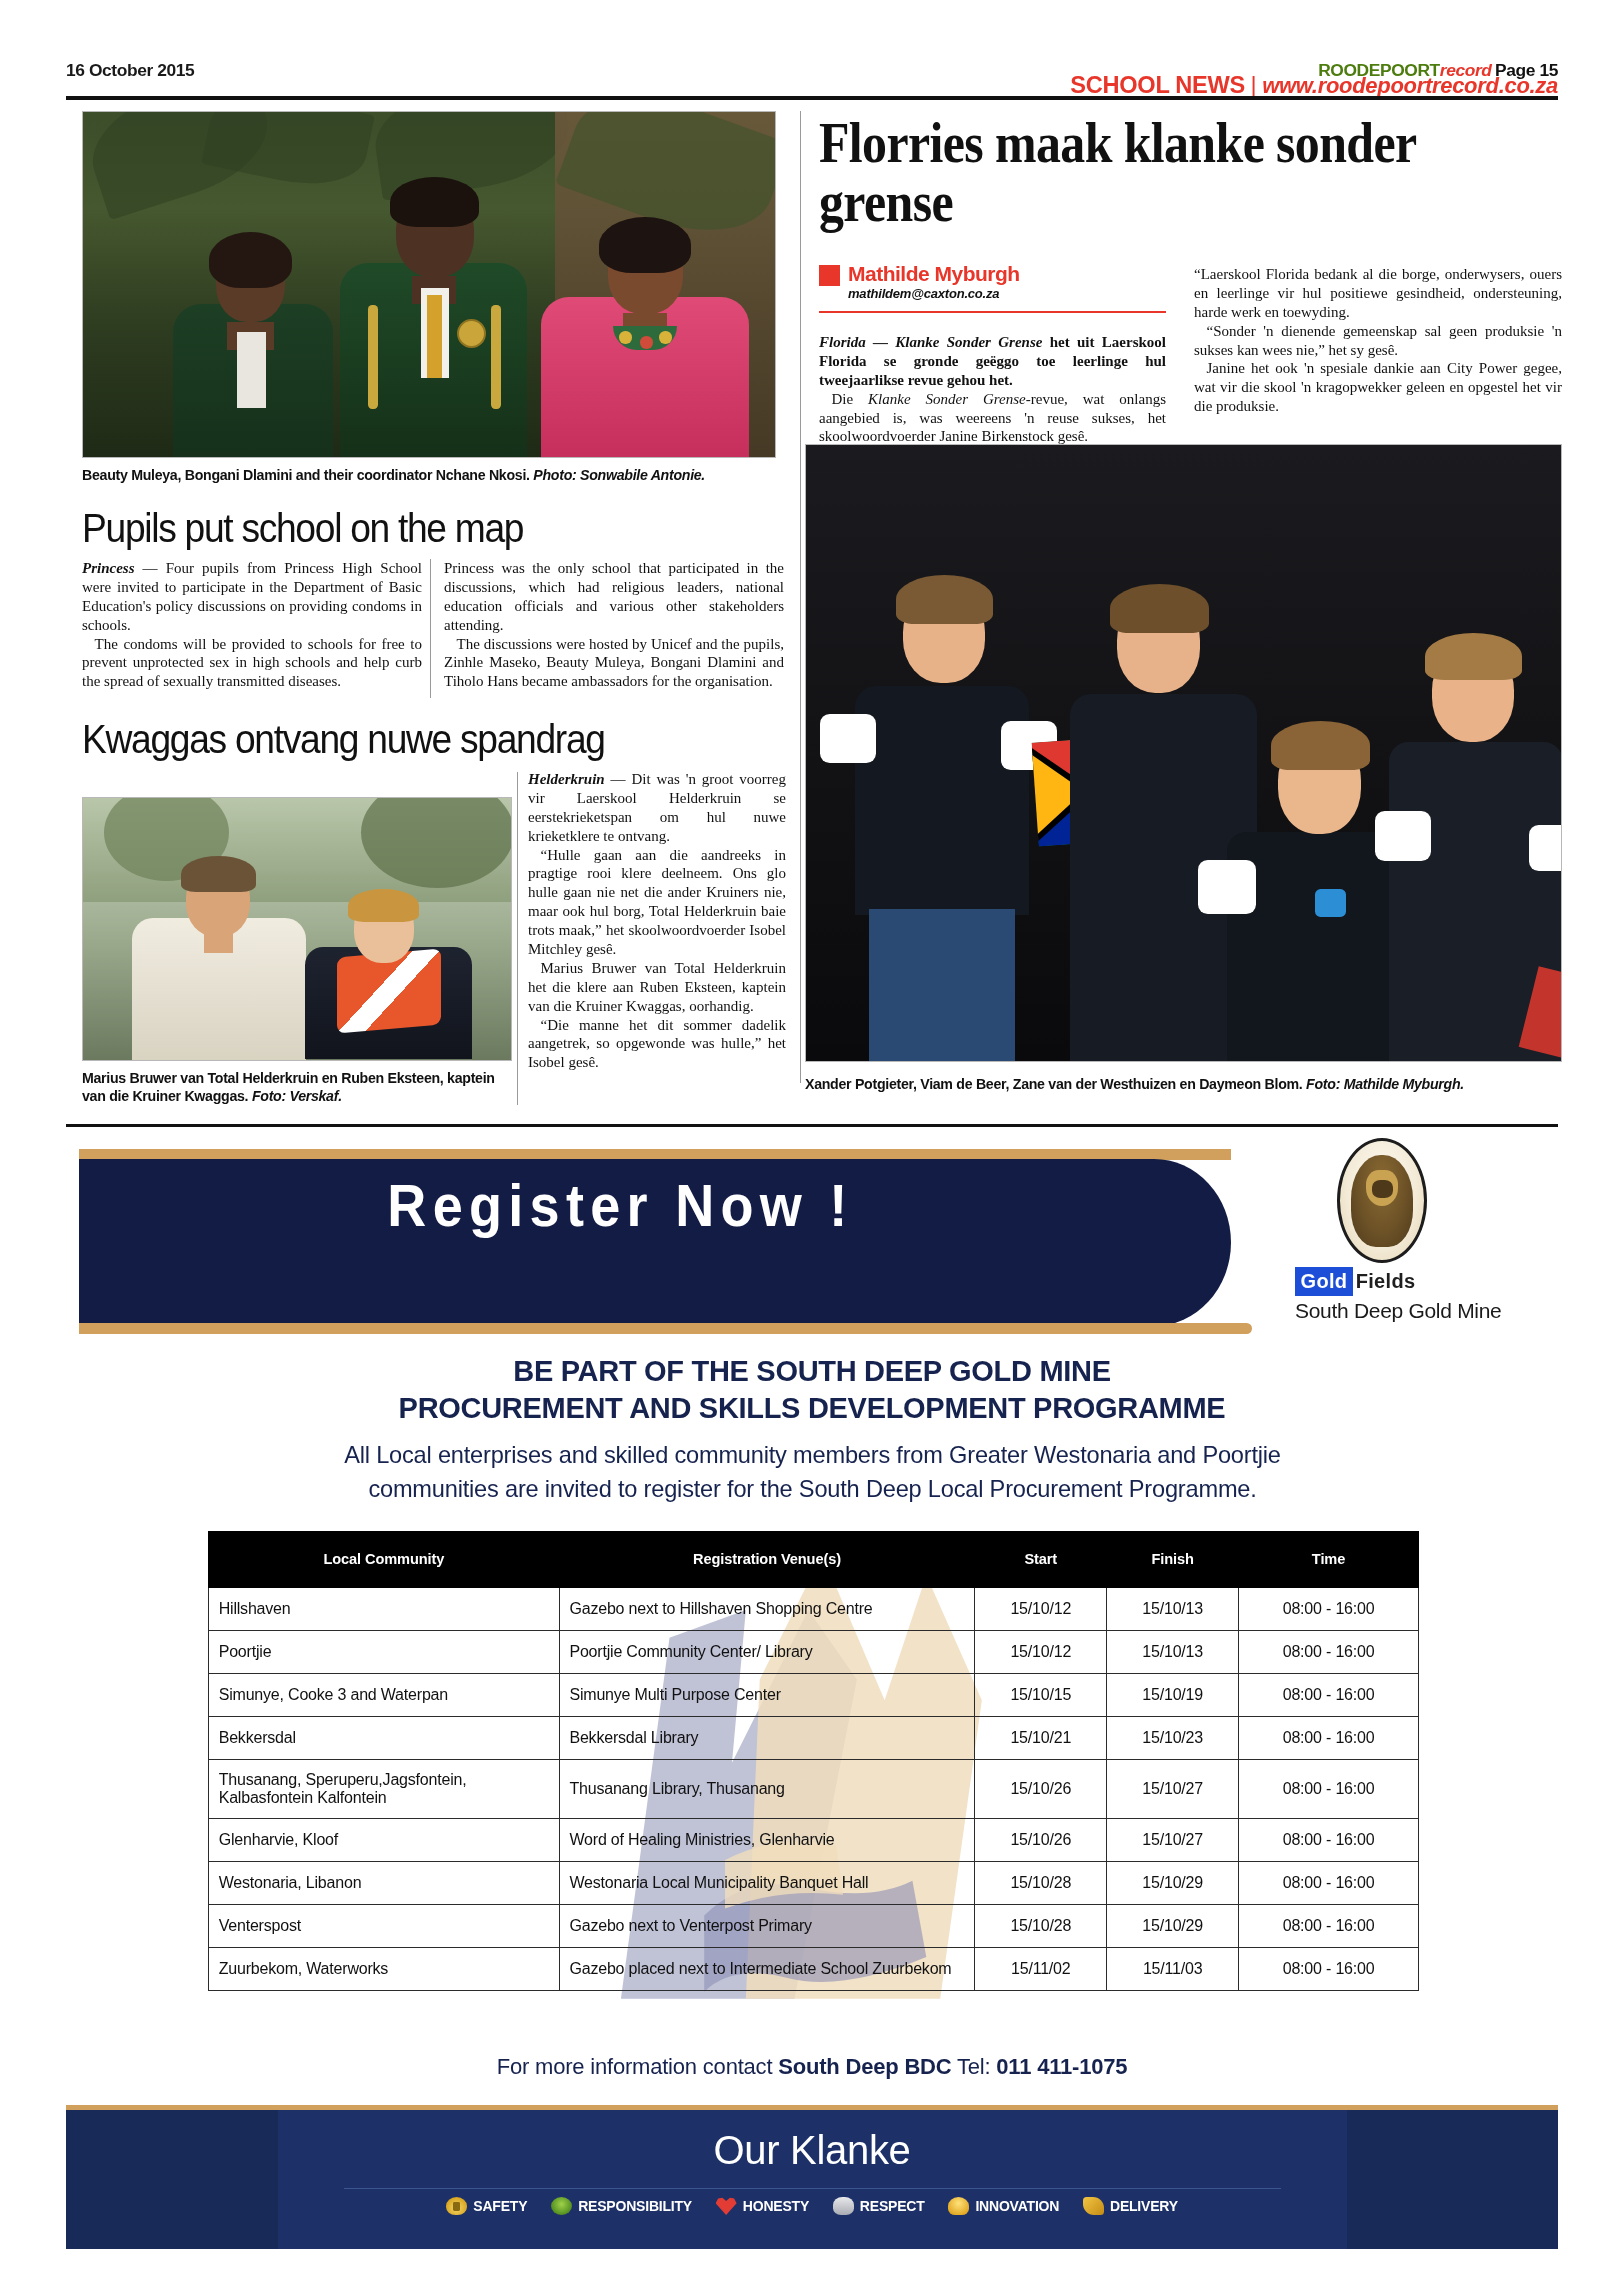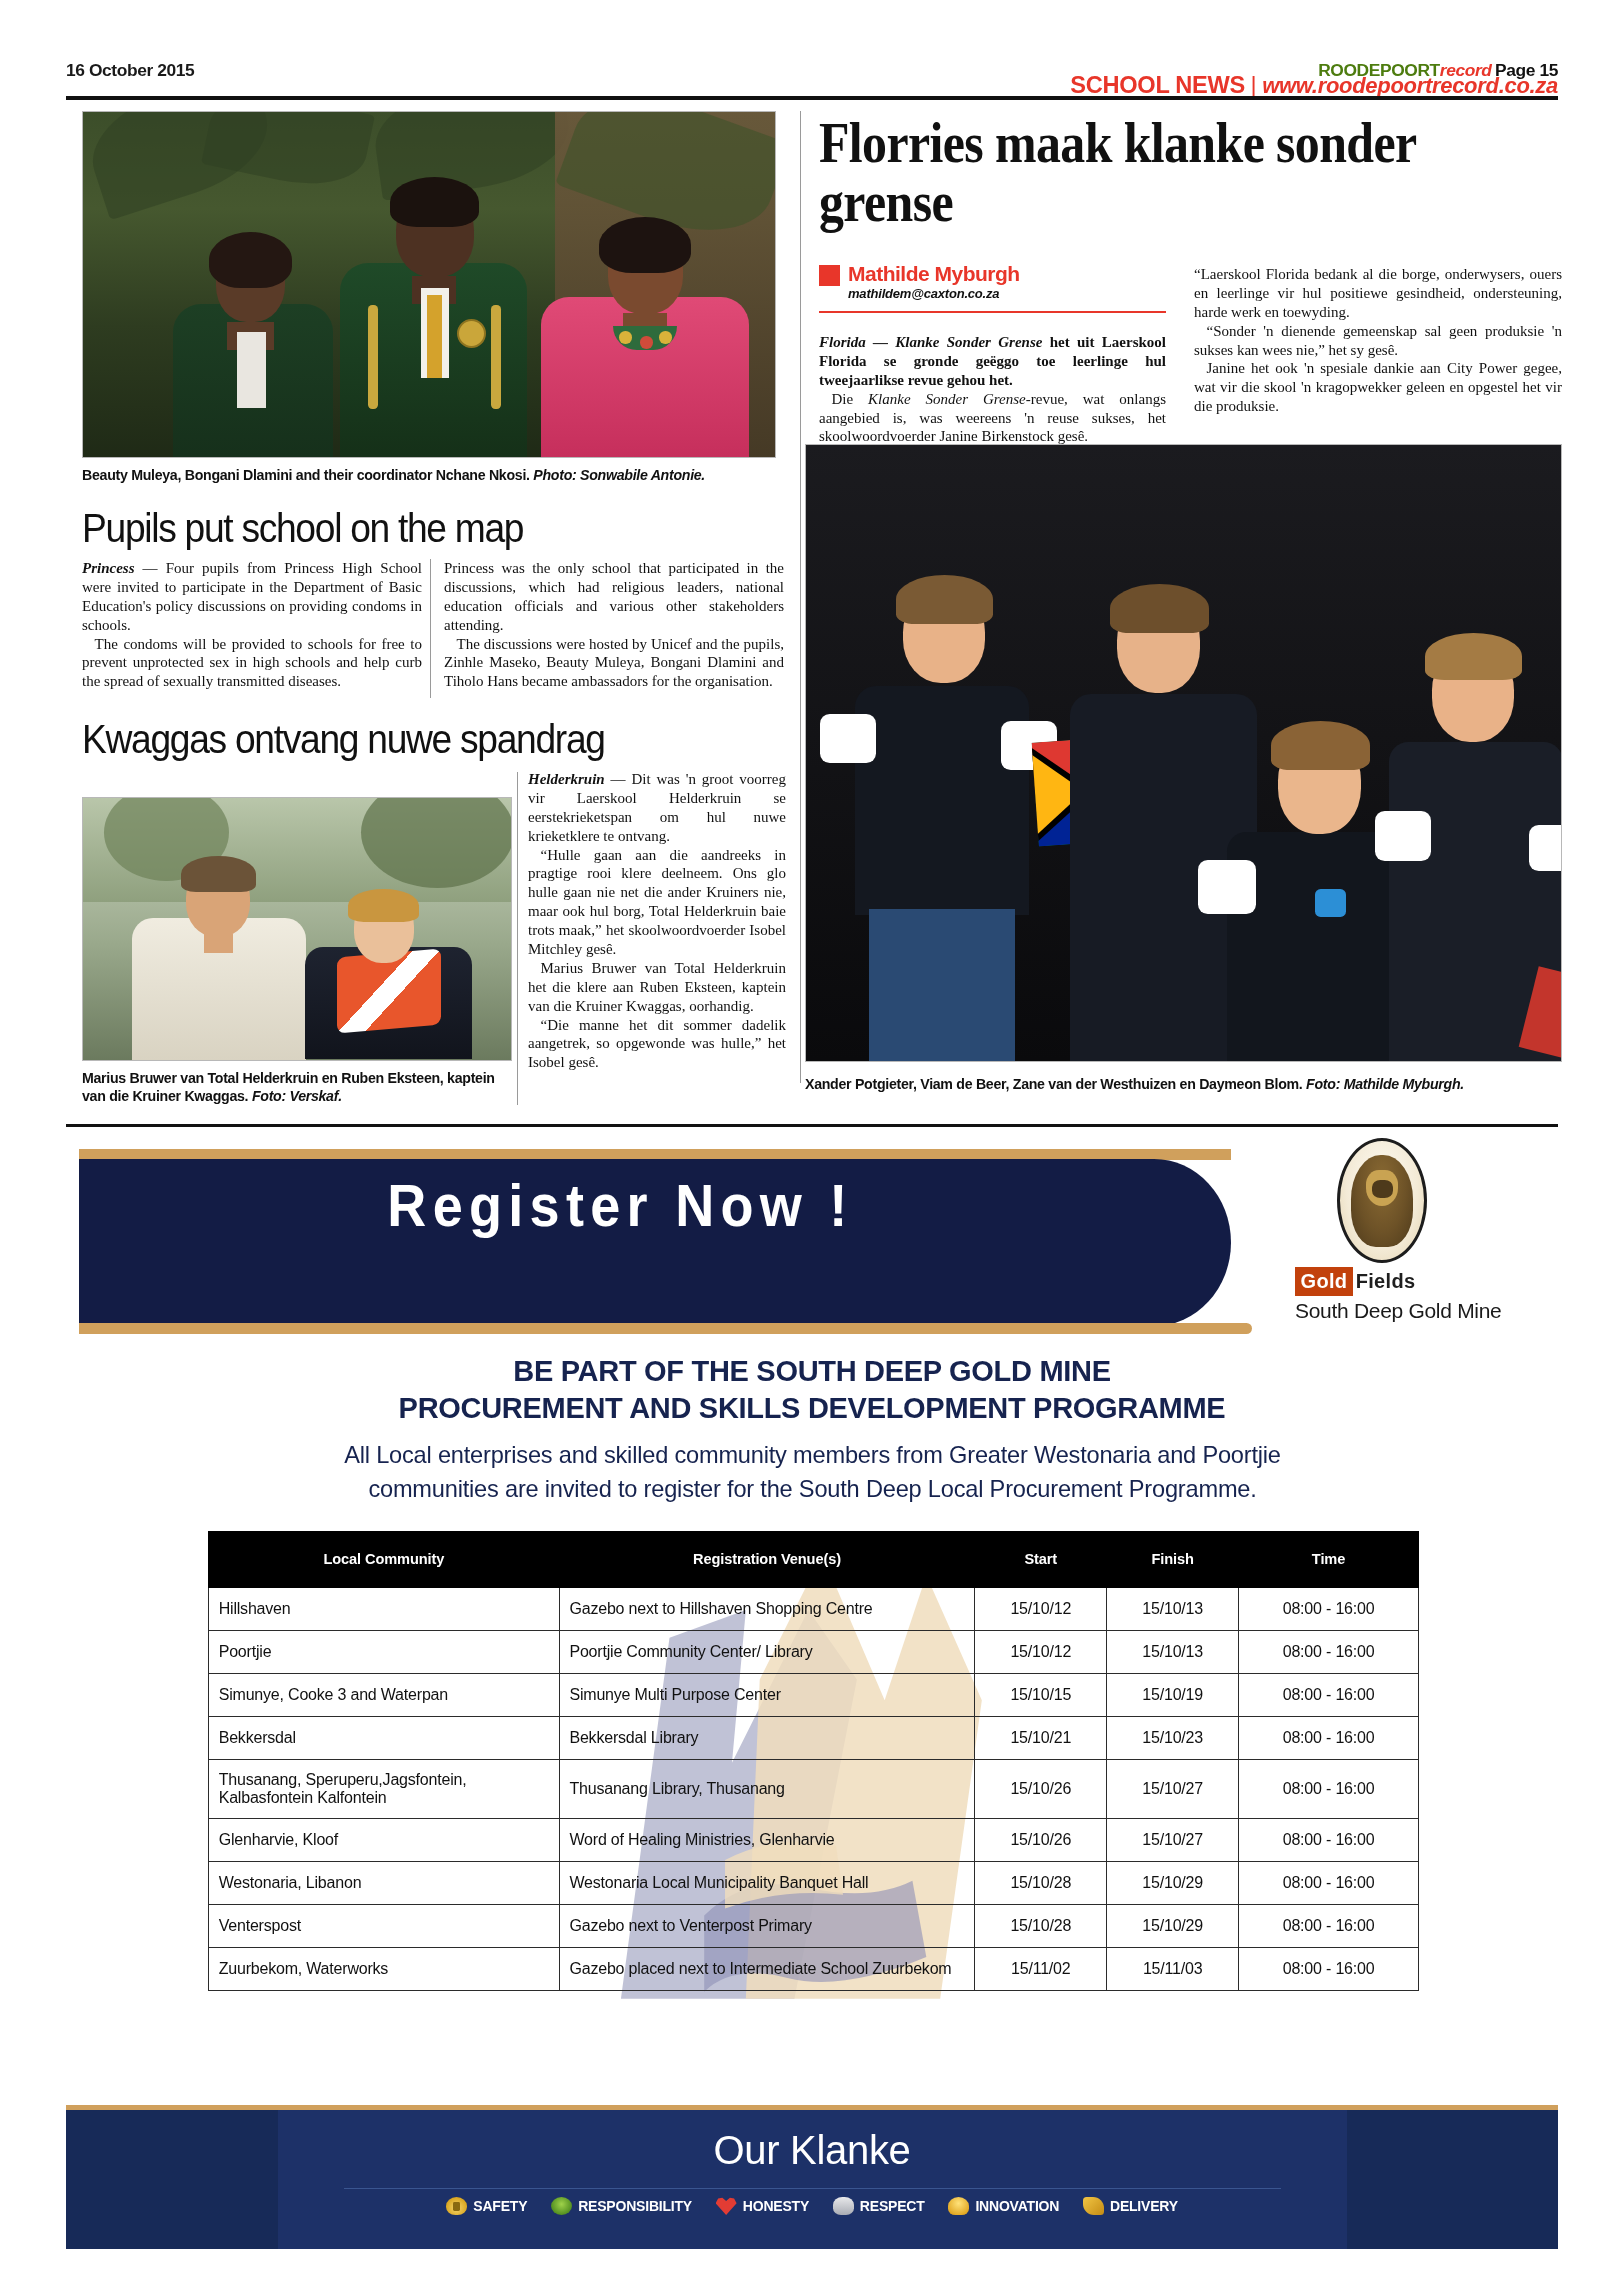--- a/index.html
+++ b/index.html
@@ -166,21 +166,21 @@
   .gf-lion::before {
     content:""; position:absolute; left:15.3px; top:15.3px; width:32px; height:36px;
     background:#c9a352; border-radius:40% 40% 50% 50%;
   }
   .gf-lion::after {
     content:""; position:absolute; left:21px; top:25px; width:21px; height:18px;
     background:#4e3a1b; border-radius:40%;
   }
   .gf-word { position:absolute; left:0px; top:129px; width:208px; }
   .gf-gold {
-    display:inline-block; background:#c2410c; color:#fff; padding:2.8px 5.6px;
+    display:inline-block; background:#1d4ed8; color:#fff; padding:2.8px 5.6px;
     font-size:20px; font-weight:700; letter-spacing:0.3px;
   }
   .gf-fields {
     display:inline-block; background:#fff; color:#1f1f1f; padding:2.8px 2.8px;
     font-size:20px; font-weight:700; letter-spacing:0.3px;
   }
   .gf-sub { position:absolute; left:0px; top:161px; width:208px; font-size:21px; color:#1a1a1a; letter-spacing:-0.3px;}
 
   .ad-h1 {
     position:absolute; left:0; top:229px; width:1492px; text-align:center;
@@ -515,20 +515,23 @@
         <tr>
             <td>Zuurbekom, Waterworks</td>
             <td>Gazebo placed next to Intermediate School Zuurbekom</td>
             <td class="c">15/11/02</td>
             <td class="c">15/11/03</td>
             <td class="c">08:00 - 16:00</td>
           </tr>
       </tbody>
     </table>
 
+    <div class="contact">
+      <span>For more information contact </span><b>South Deep BDC</b><span> Tel: </span><b>011 411-1075</b>
+    </div>
   </div>
 
   <div class="values-gold"></div>
   <div class="values">
     <div class="values-inner"></div>
     <div class="values-title">Our Klanke</div>
     <div class="values-sep"></div>
     <div class="values-row">
       <div class="val-item">
         <span class="val-icon ic-safety"></span>

